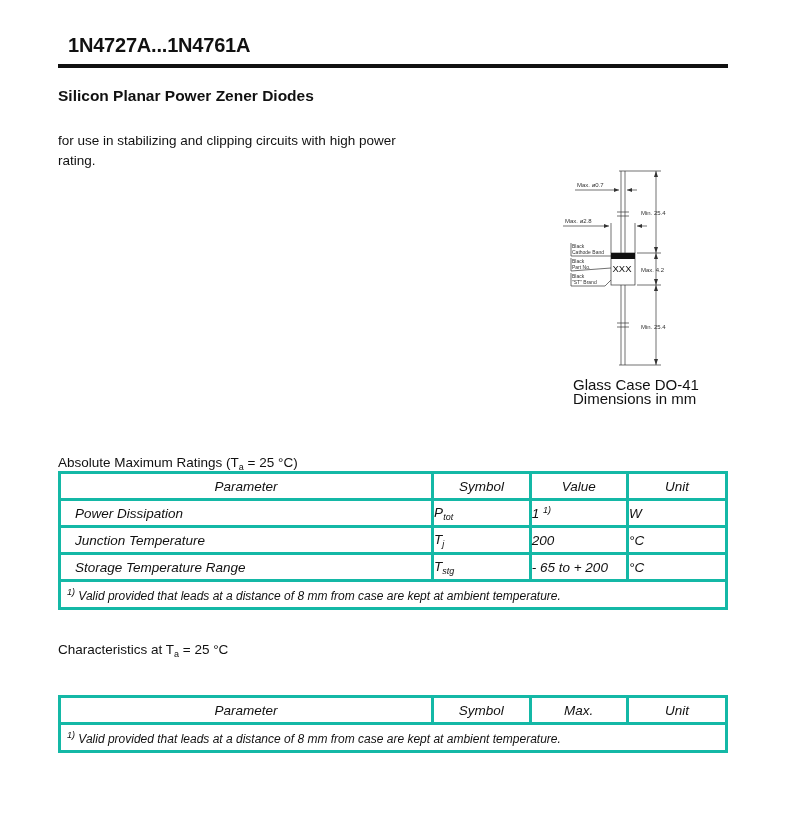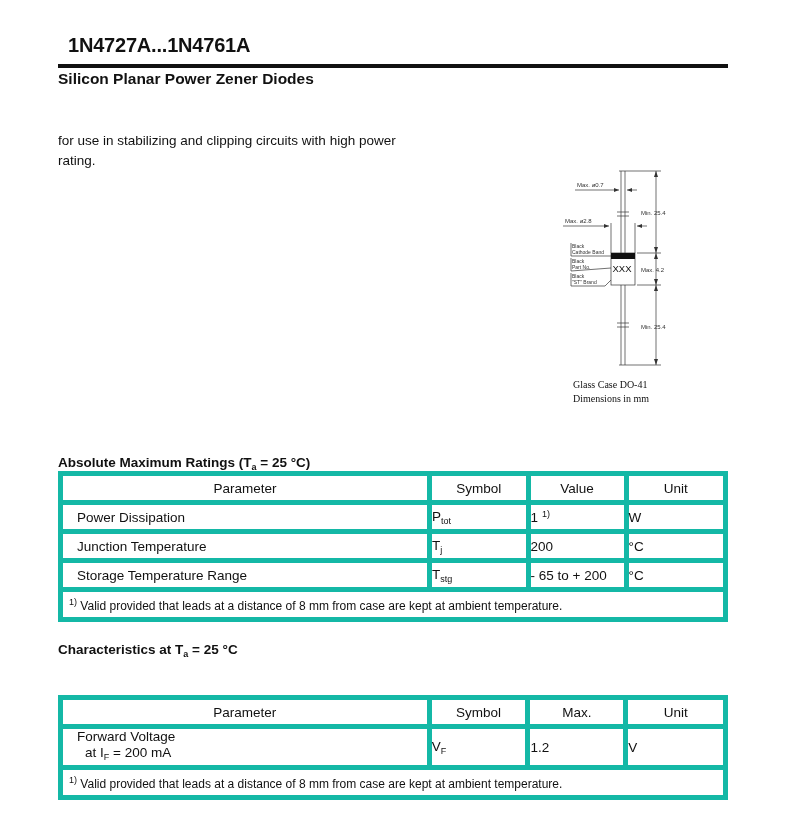--- a/index.html
+++ b/index.html
@@ -1,25 +1,25 @@
 <!DOCTYPE html>
 <html><head>
 <meta charset="utf-8">
 <style>
   html, body { margin: 0; padding: 0; background: #ffffff; }
   body { width: 800px; height: 835px; position: relative; font-family: "Liberation Sans", sans-serif; color: #111; overflow: hidden; }
   .title { position: absolute; left: 68px; top: 34px; font-size: 20px; font-weight: bold; letter-spacing: -0.2px; }
   .rule { position: absolute; left: 58px; top: 64px; width: 670px; height: 4px; background: #111; }
-  .subtitle { position: absolute; left: 58px; top: 70px; font-size: 15.5px; font-weight: bold; }
+  .subtitle { position: absolute; left: 58px; top: 87px; font-size: 15.5px; font-weight: bold; }
   .desc { position: absolute; left: 58px; top: 131px; width: 360px; font-size: 13.5px; line-height: 20px; }
   .diagram { position: absolute; left: 555px; top: 165px; width: 140px; height: 215px; }
-  .caption { position: absolute; left: 573px; top: 378px; font-size: 10px; line-height: 13.5px; font-family: Liberation Serif, serif; }
-  .sec-title { position: absolute; left: 58px; font-size: 13.5px; font-weight: bold; }
+  .caption { position: absolute; left: 573px; top: 378px; font-size: 15px; line-height: 13.5px; }
+  .sec-title { position: absolute; left: 58px; font-size: 13.5px; font-weight: normal; }
   table { position: absolute; left: 58px; width: 670px; border-collapse: collapse; font-size: 13.5px; }
-  td, th { border: 5px solid #14b8a6; font-weight: normal; padding: 0; height: 24px; }
+  td, th { border: 3px solid #14b8a6; font-weight: normal; padding: 0; height: 24px; font-style: italic; }
   th { text-align: center; }
   td.param { padding-left: 14px; text-align: left; }
   td.c { }
   td.note { font-size: 12px; padding-left: 6px; height: 25px; }
   sub { font-size: 9px; vertical-align: -3px; }
   sup { font-size: 9px; vertical-align: 5px; }
   .col1 { width: 378px; } .col2 { width: 96px; } .col3 { width: 96px; } .col4 { width: 98px; }
 </style>
 </head>
 <body>
@@ -133,26 +133,17 @@
 
 <div class="sec-title" style="top:642px;"><span>Characteristics at T</span><sub>a</sub><span> = 25 °C</span></div>
 <table style="top:695px;">
   <tbody>
       <tr>
     <th class="col1">Parameter</th>
     <th class="col2">Symbol</th>
     <th class="col3">Max.</th>
     <th class="col4">Unit</th>
   </tr>
-  <tr style="height:38px;">
-    <td class="param" style="line-height:16px;">
-      <div>Forward Voltage</div>
-      <div style="padding-left:8px;"><span>at I</span><sub>F</sub><span> = 200 mA</span></div>
-    </td>
-    <td class="c"><span>V</span><sub>F</sub></td>
-    <td class="c">1.2</td>
-    <td class="c">V</td>
-  </tr>
   <tr>
     <td class="note" colspan="4"><sup>1)</sup><span> Valid provided that leads at a distance of 8 mm from case are kept at ambient temperature.</span></td>
   </tr>
 </tbody>
   </table>
 
 </body></html>

